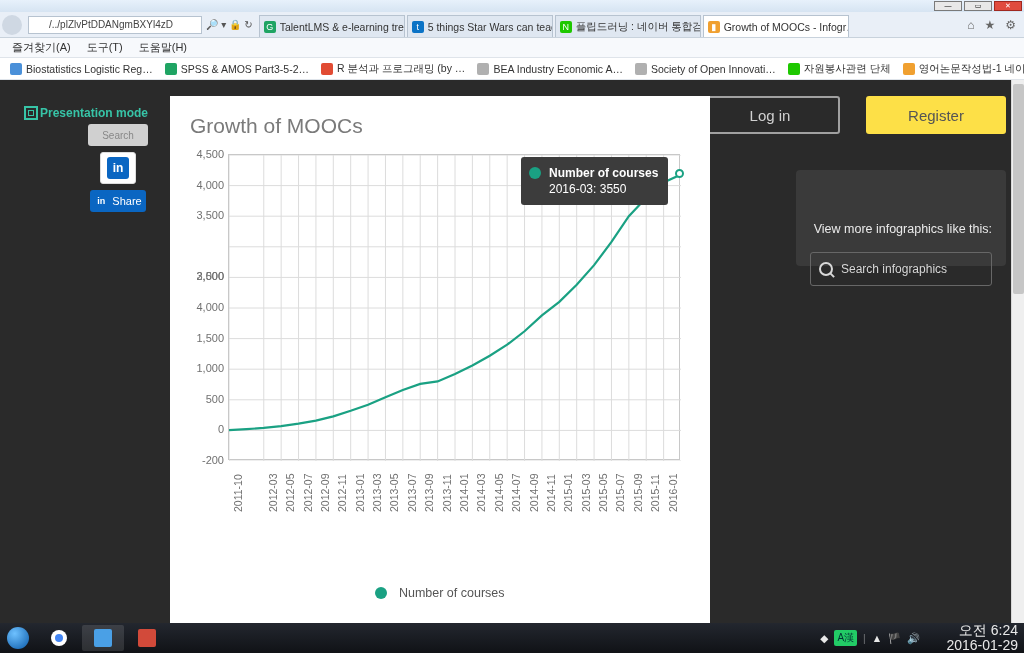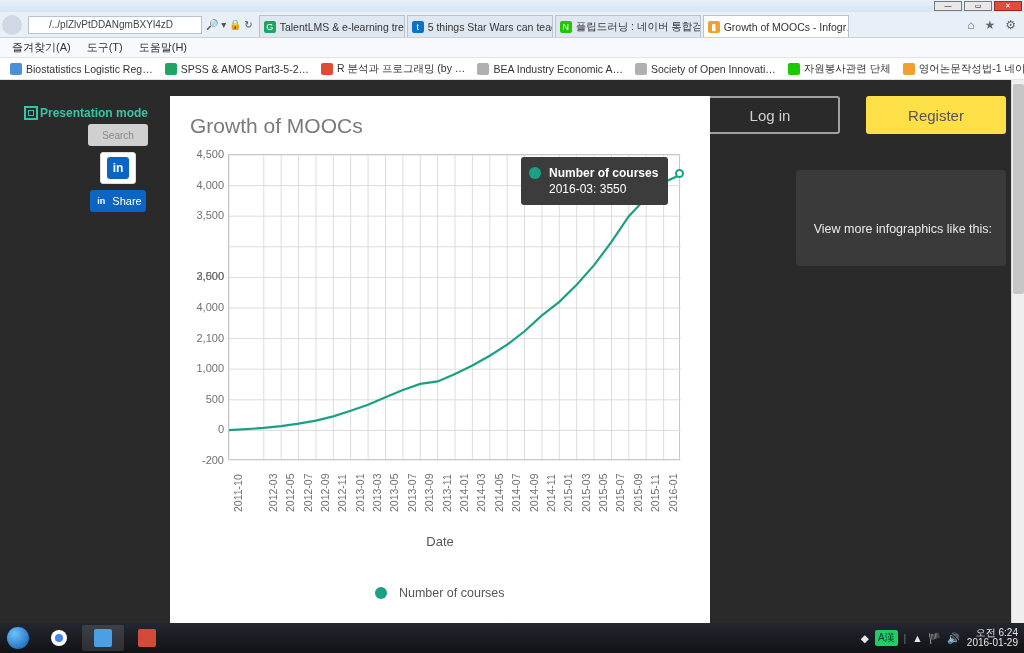--- a/index.html
+++ b/index.html
@@ -131,21 +131,21 @@
             color:#e8e8e8; font-size:10.5px;}
   .start{ width:36px;height:30px;display:flex;align-items:center;justify-content:center;}
   .start .orb{width:22px;height:22px;border-radius:50%;
               background:radial-gradient(circle at 35% 30%,#6ec1ff,#0b5aa8);}
   .tb-item{ width:42px;height:26px;margin-left:2px;border-radius:2px;
             display:flex;align-items:center;justify-content:center;}
   .tb-item.active{background:rgba(255,255,255,.12);}
   .tray{ margin-left:auto; display:flex; align-items:center; gap:6px; padding-right:6px;}
   .tray .lang{ background:#2c6; color:#033; padding:1px 3px; font-size:10px; border-radius:2px;}
   .tray .sep{opacity:.4;}
-  .clock{ text-align:right; line-height:1.05; font-size:10px;}
+  .clock{ text-align:right; line-height:1.05; font-size:14px;margin-left:20px;}
 </style>
 </head>
 <body>
 
 <div class="win-titlebar">
   <div class="win-btn min"></div>
   <div class="win-btn max"></div>
   <div class="win-btn close"></div>
 </div>
 
@@ -214,33 +214,37 @@
     </div>
   </div>
 
   <div class="top-btns">
     <div class="top-btn login">Log in</div>
     <div class="top-btn reg">Register</div>
   </div>
 
   <div class="right-panel">
     <div class="hd">View more infographics like this:</div>
+    <div class="search-info">
+      <span class="mag"></span>
+      <span>Search infographics</span>
+    </div>
   </div>
 
   <div class="card">
     <h1>Growth of MOOCs</h1>
 
     <div class="chart-zone">
 
       <div id="yticks">
           <div class="ytick" style="top: 312px;">-200</div>
           <div class="ytick" style="top: 281.4px;">0</div>
           <div class="ytick" style="top: 250.8px;">500</div>
           <div class="ytick" style="top: 220.2px;">1,000</div>
-          <div class="ytick" style="top: 189.6px;">2,100</div>
+          <div class="ytick" style="top: 189.6px;">1,500</div>
           <div class="ytick" style="top: 159px;">4,000</div>
           <div class="ytick" style="top: 128.4px;">2,500</div>
           <div class="ytick" style="top: 97.8px; margin-top: 30px;">3,000</div>
           <div class="ytick" style="top: 67.2px;">3,500</div>
           <div class="ytick" style="top: 36.6px; margin-left: 21px;">4,000</div>
           <div class="ytick" style="top: 6px;">4,500</div>
         </div>
 
       <div class="plot">
         <svg id="plot-svg" width="452" height="306" viewBox="0 0 452 306">
@@ -312,21 +316,20 @@
           <div class="xt" style="left: 299.538px; top: 46px;">2014-09</div>
           <div class="xt" style="left: 316.923px; top: 46px;">2014-11</div>
           <div class="xt" style="left: 334.308px; top: 46px;">2015-01</div>
           <div class="xt" style="left: 351.692px; top: 46px;">2015-03</div>
           <div class="xt" style="left: 369.077px; top: 46px;">2015-05</div>
           <div class="xt" style="left: 386.462px; top: 46px;">2015-07</div>
           <div class="xt" style="left: 403.846px; top: 46px;">2015-09</div>
           <div class="xt" style="left: 421.231px; top: 46px;">2015-11</div>
           <div class="xt" style="left: 438.615px; top: 46px;">2016-01</div>
         </div>
-      <div class="xlabel">Date</div>
       <div class="legend">
         <span class="dot"></span>
         <span>Number of courses</span>
       </div>
     </div>
   </div>
 
   <div class="vscroll">
     <div class="vthumb" style="top:4px;height:210px"></div>
   </div>

